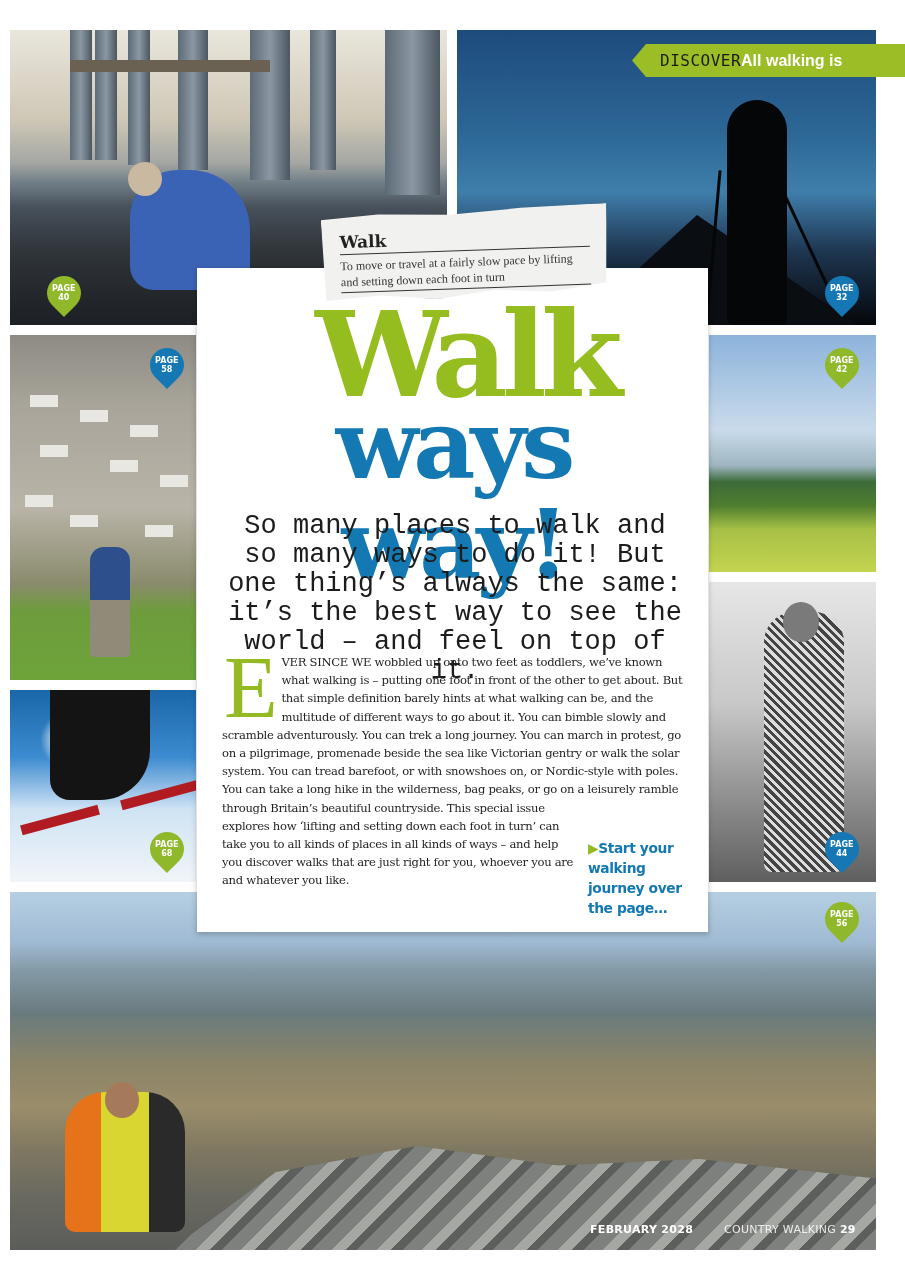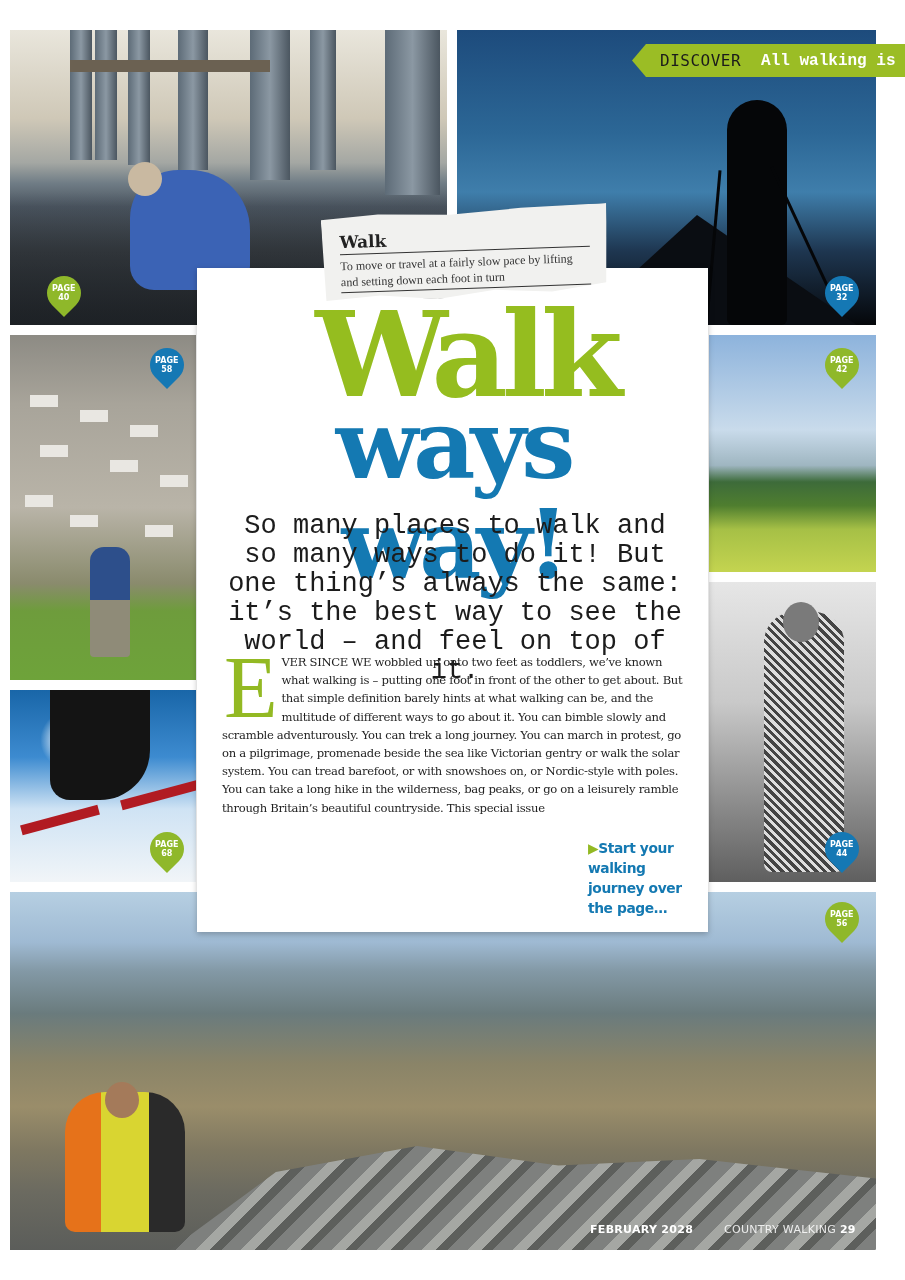--- a/index.html
+++ b/index.html
@@ -52,23 +52,23 @@
     background: linear-gradient(180deg, #b6cfe2 0%, #9fbad3 14%, #8399a6 22%, #6a7b7d 34%, #8a8468 48%, #9a8d6a 60%, #7f7861 72%, #6b6a60 84%, #5b5d5a 100%); }
   .p-valley .rocks { position: absolute; left: 160px; bottom: 0; width: 706px; height: 130px;
     background: repeating-linear-gradient(135deg,#7e807e 0 14px,#a5a7a3 14px 24px,#5d5f5c 24px 32px);
     clip-path: polygon(0 100%, 15% 40%, 35% 20%, 55% 35%, 75% 30%, 100% 45%, 100% 100%); }
   .p-valley .hiker { position: absolute; left: 55px; top: 200px; width: 120px; height: 140px; border-radius: 40px 40px 10px 10px;
     background: linear-gradient(90deg, #e6721a 0%, #e6721a 30%, #d9d531 30%, #d9d531 70%, #2a2a2a 70%); }
   .p-valley .head { position: absolute; left: 95px; top: 190px; width: 34px; height: 36px; border-radius: 50%; background: #a47a5a; }
 
   
   .discover { position: absolute; left: 632px; top: 44px; width: 273px; height: 33px; background: #9bbd25;
-    clip-path: polygon(14px 0, 100% 0, 100% 100%, 14px 100%, 0 50%); display: flex; align-items: center; padding-left: 28px; gap: 20px; }
+    clip-path: polygon(14px 0, 100% 0, 100% 100%, 14px 100%, 0 50%); display: flex; align-items: center; padding-left: 28px; gap: 0; }
   .discover .kicker { font-family: "DejaVu Sans Mono", monospace; font-size: 16px; color: #1b1b1b; letter-spacing: 0.5px; }
-  .discover .title { font-family: Liberation Mono, monospace; font-size: 16px; color: #ffffff; font-weight: bold; }
+  .discover .title { font-family: Liberation Sans, sans-serif; font-size: 16px; color: #ffffff; font-weight: bold; }
 
   
   .pin { position: absolute; width: 34px; height: 34px; border-radius: 50% 50% 50% 0; transform: rotate(-45deg);
     display: flex; align-items: center; justify-content: center; }
   .pin .pin-label { transform: rotate(45deg); font-family: "DejaVu Sans", sans-serif; font-size: 8px; font-weight: bold; color: #fff; text-align: center; line-height: 9px; }
   .pin.green { background: #8fb82a; }
   .pin.blue { background: #1578b4; }
 
   
   .panel { position: absolute; left: 197px; top: 268px; width: 511px; height: 664px; background: #ffffff;
@@ -198,20 +198,21 @@
 </div>
 
 <div class="headline-1">Walk</div>
 <div class="headline-2">ways way!</div>
 
 <div class="standfirst">So many places to walk and so many ways to do it! But one thing’s always the same: it’s the best way to see the world – and feel on top of it.</div>
 
 <div class="body-copy">
   <span class="dropcap">E</span>
   <span class="body-main">VER SINCE WE wobbled up onto two feet as toddlers, we’ve known what walking is – putting one foot in front of the other to get about. But that simple definition barely hints at what walking can be, and the multitude of different ways to go about it. You can bimble slowly and scramble adventurously. You can trek a long journey. You can march in protest, go on a pilgrimage, promenade beside the sea like Victorian gentry or walk the solar system. You can tread barefoot, or with snowshoes on, or Nordic-style with poles. You can take a long hike in the wilderness, bag peaks, or go on a leisurely ramble through Britain’s beautiful countryside. This special issue</span>
+  <div class="body-end">explores how ‘lifting and setting down each foot in turn’ can take you to all kinds of places in all kinds of ways – and help you discover walks that are just right for you, whoever you are and whatever you like.</div>
 </div>
 
 <div class="cta">
   <span class="arrow">▶</span><span>Start your walking journey over the page…</span>
 </div>
 
 <div class="folio">
   <b>FEBRUARY 2028</b>
   <span class="mag">COUNTRY WALKING</span>
   <b>29</b>

